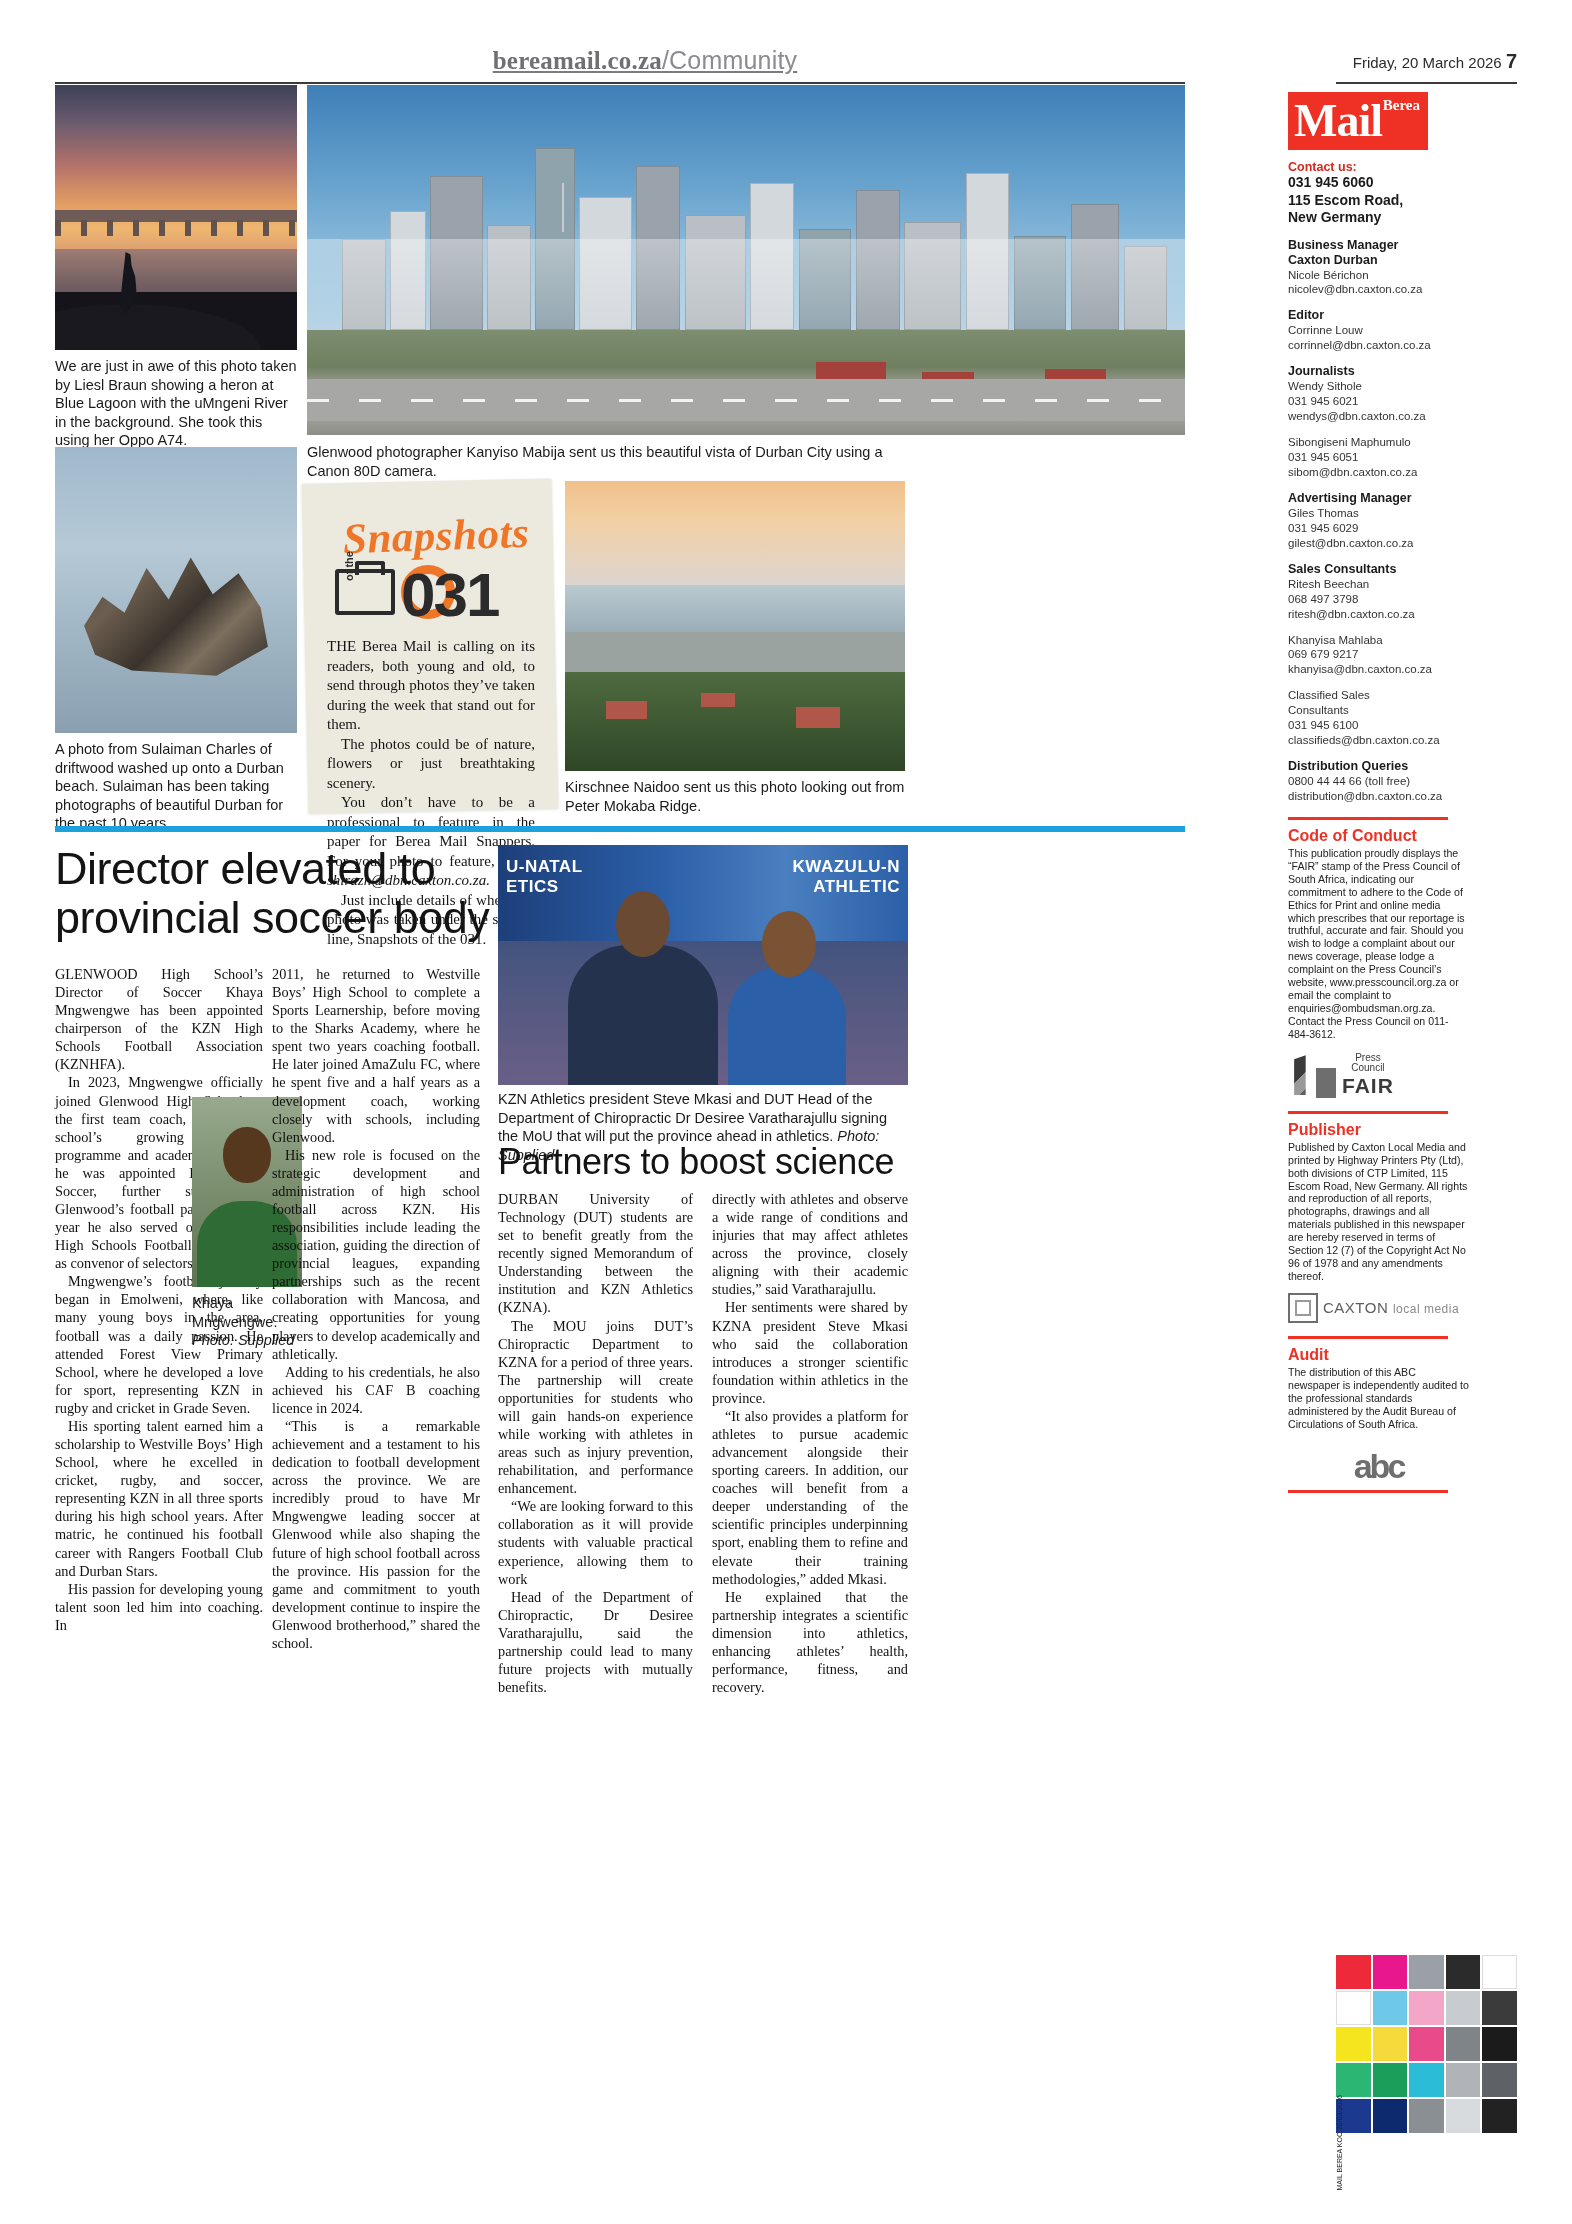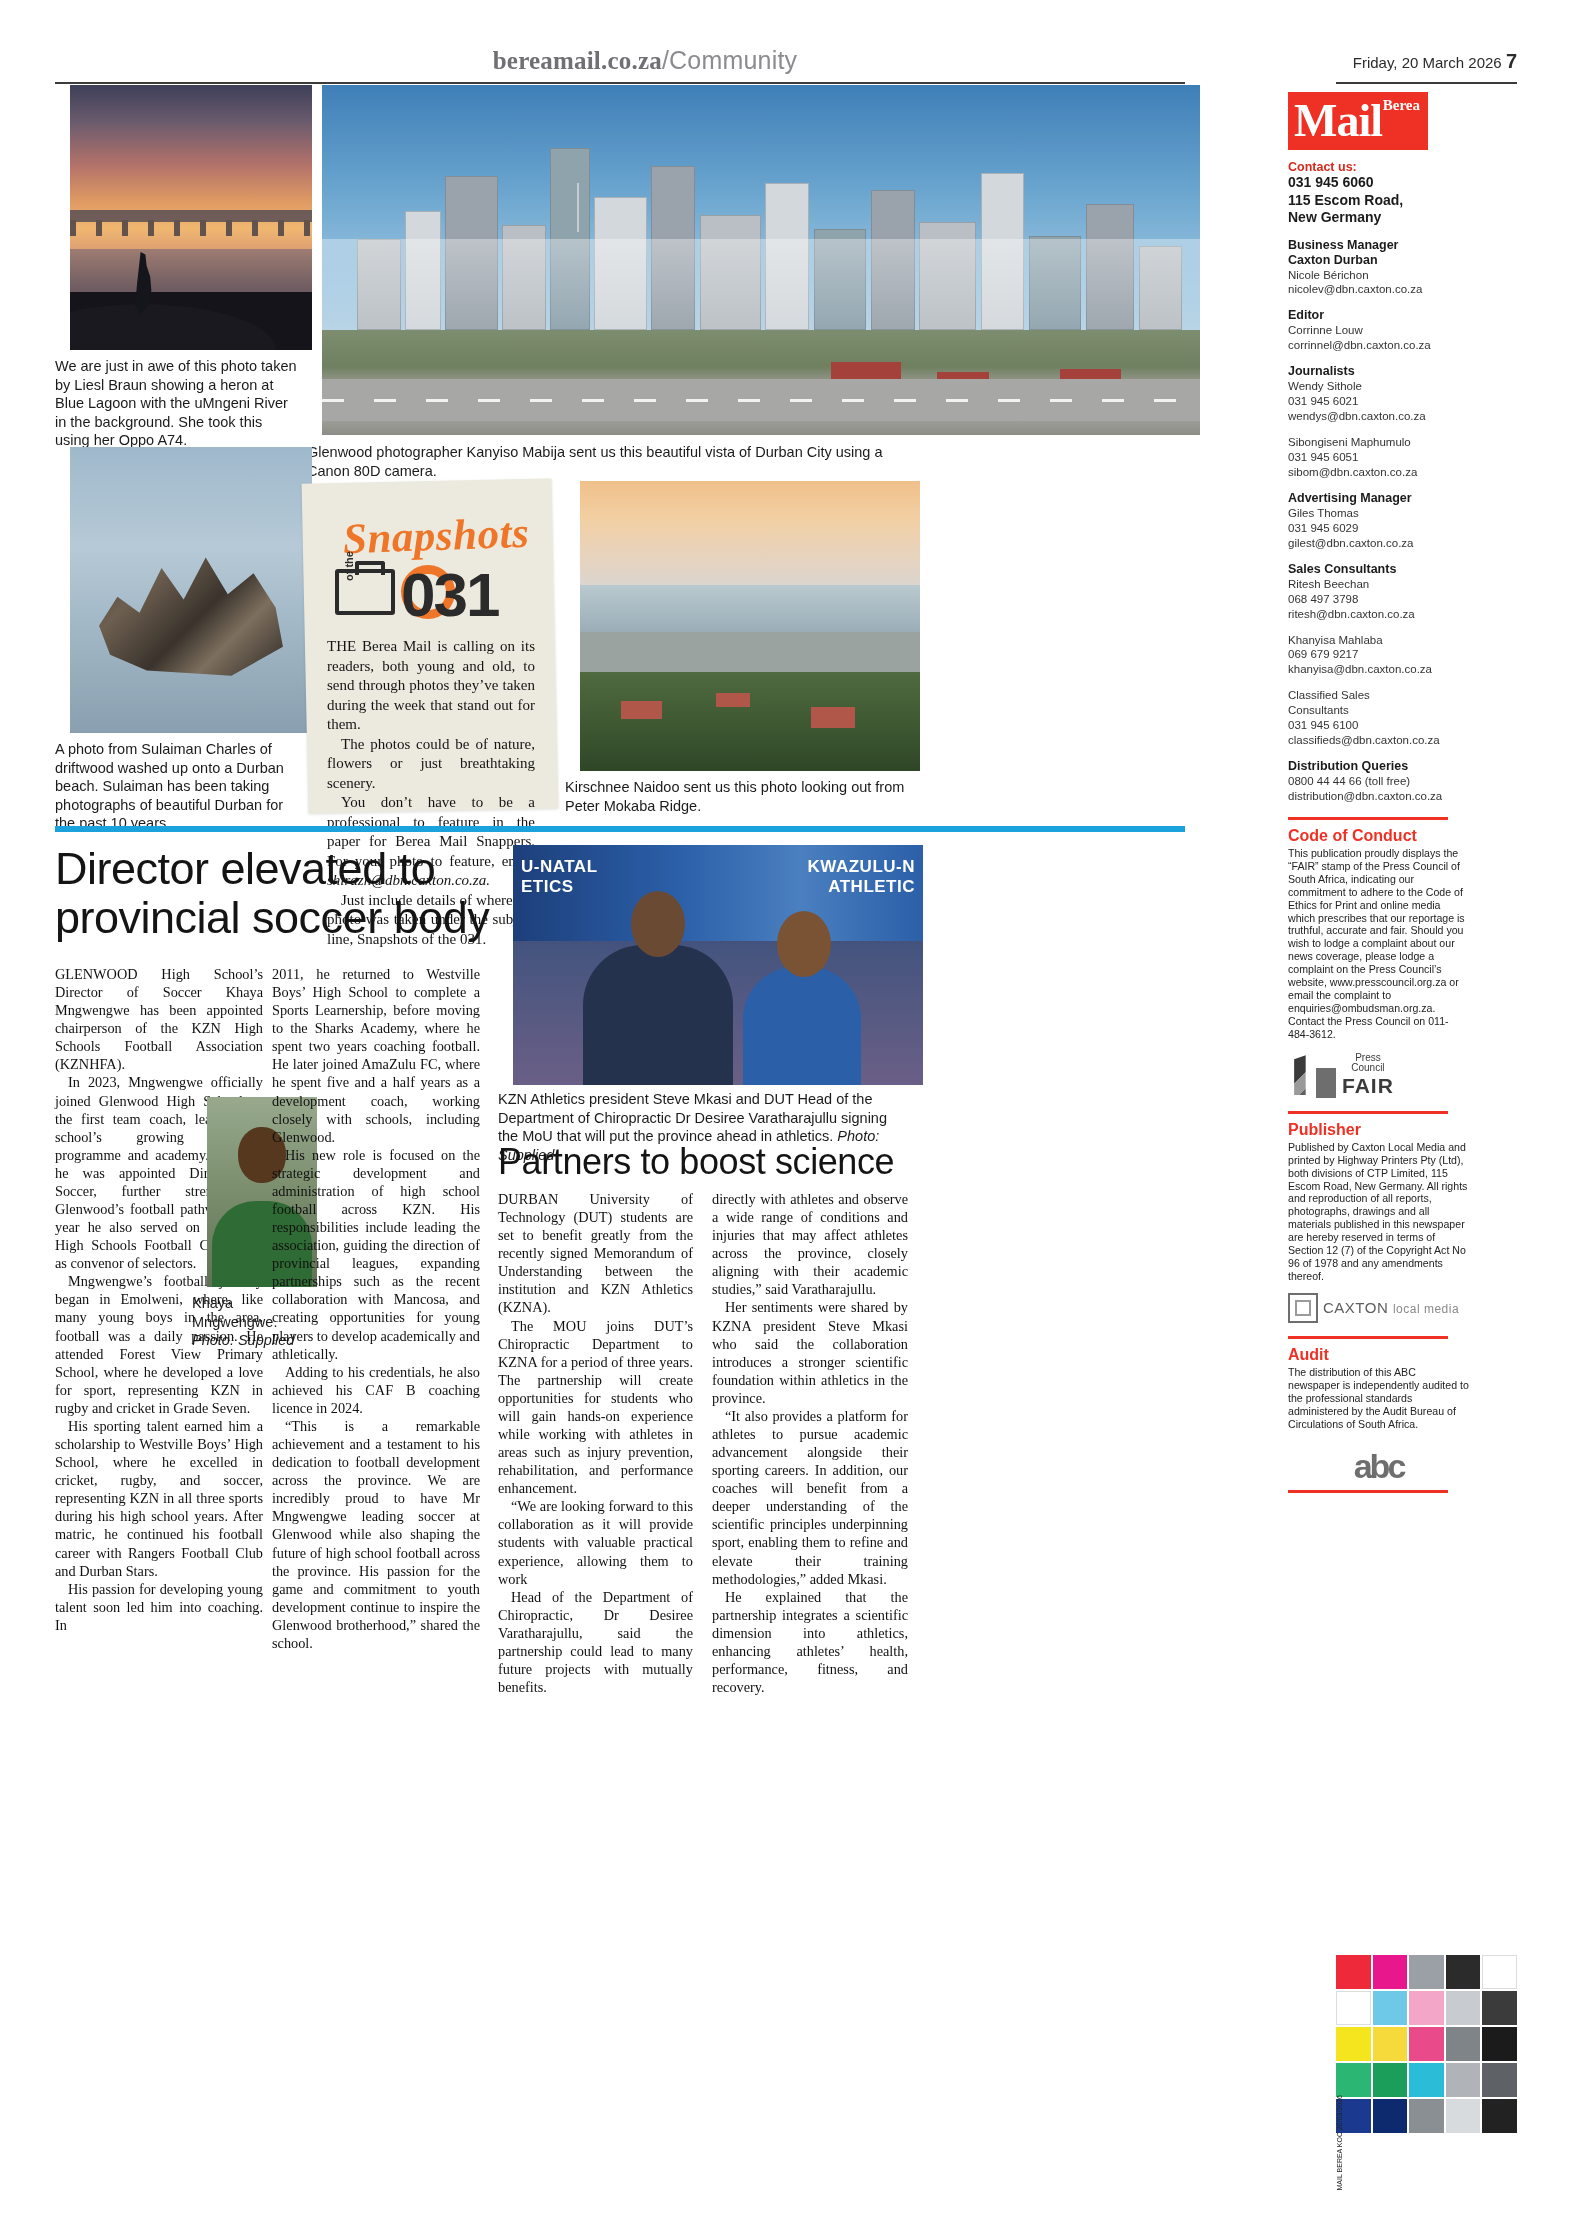--- a/index.html
+++ b/index.html
@@ -9,33 +9,33 @@
     font-family: "Liberation Sans", sans-serif;
     position: relative;
     overflow: hidden;
   }
   .page { position: absolute; inset: 0; padding: 0; }
 
   
   .topbar { position: absolute; left: 55px; top: 46px; width: 1462px; height: 34px; }
   .topbar .site {
     position: absolute; left: 0; top: 0; width: 1180px; text-align: center;
-    font-size: 25px; color: #7b7b80; letter-spacing: .2px;
+    font-size: 25px; color: #7b7b80; letter-spacing: .2px; text-decoration: underline;
   }
   .topbar .site b { font-family: "Liberation Serif", serif; font-weight: bold; color: #6f6f74; }
   .topbar .site span.comm { font-weight: 300; color: #8b8b90; }
   .topbar .date {
     position: absolute; right: 0; top: 4px; font-size: 15px; color: #2b2b2b;
   }
   .topbar .date .pg { font-weight: bold; font-size: 20px; }
   .rule-top { position: absolute; left: 55px; top: 82px; width: 1130px; height: 2px; background: #3b3b3b; }
   .rule-top-r { position: absolute; left: 1336px; top: 82px; width: 181px; height: 2px; background: #3b3b3b; }
 
   
-  .ph { position: absolute; overflow: hidden; background: #cfd6dc; margin-left: 15px; }
+  .ph { position: absolute; overflow: hidden; background: #cfd6dc; }
   .cap { position: absolute; font-size: 14.5px; line-height: 1.28; color: #1b1b1b; }
   .cap i { font-style: italic; }
 
   
   #ph-heron { left: 55px; top: 85px; width: 242px; height: 265px; }
   .sky-heron { position: absolute; inset: 0;
     background: linear-gradient(180deg,#3d3f58 0%,#6b5b6e 14%,#b2726a 30%,#e09a63 44%,#f0b770 54%,#d99a72 64%,#8d6f77 76%,#4a4a5c 88%,#23222e 100%); }
   .heron-water { position: absolute; left:0; bottom:0; width:100%; height:38%;
     background: linear-gradient(180deg,#9a7a72 0%,#6d5b60 40%,#2b2a34 100%); opacity:.95; }
   .bridge { position: absolute; left: 0; top: 47%; width: 100%; height: 12px; background: #5a4f55; opacity:.85; }

